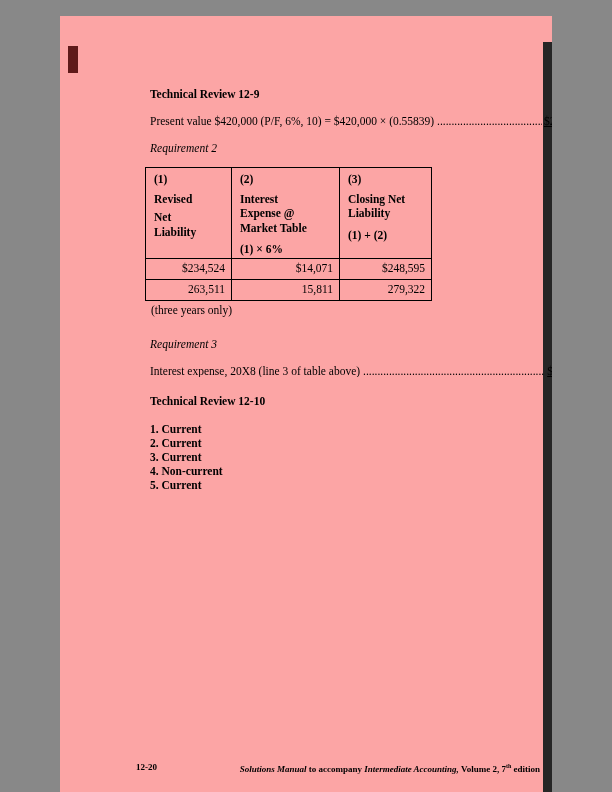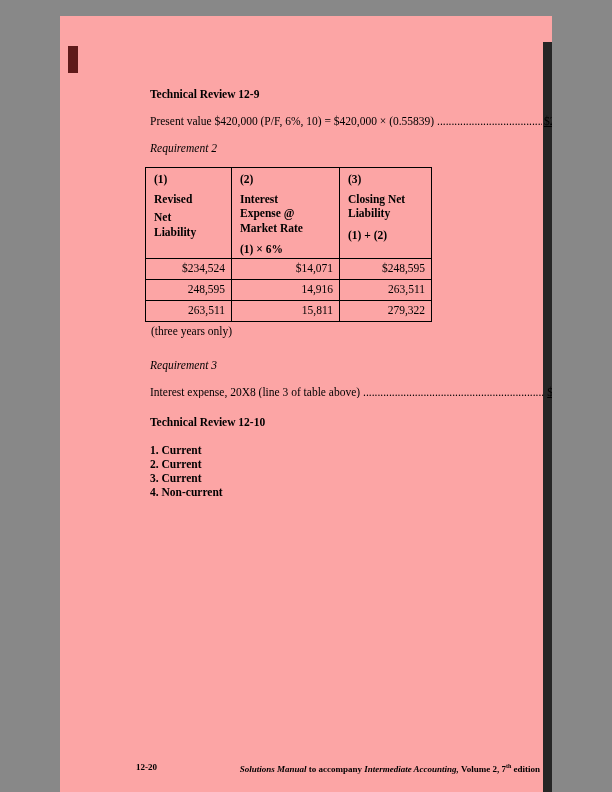--- a/index.html
+++ b/index.html
@@ -81,39 +81,34 @@
         <td class="th c1">
           <div class="num">(1)</div>
           <div class="tl gapA">Revised</div>
           <div class="tl">Net</div>
           <div class="tl">Liability</div>
         </td>
         <td class="th c2">
           <div class="num">(2)</div>
           <div class="tl">Interest</div>
           <div class="tl">Expense @</div>
-          <div class="tl">Market Rate</div>
+          <div class="tl">Market Table</div>
           <div class="sub">(1) × 6%</div>
         </td>
         <td class="th c3">
           <div class="num">(3)</div>
           <div class="tl">Closing Net</div>
           <div class="tl">Liability</div>
           <div class="sub">(1) + (2)</div>
         </td>
       </tr>
       <tr>
         <td class="data d1 c1">$234,524</td>
         <td class="data d2 c2">$14,071</td>
         <td class="data d3 c3">$248,595</td>
-      </tr>
-      <tr>
-        <td class="data d1 c1">248,595</td>
-        <td class="data d2 c2">14,916</td>
-        <td class="data d3 c3">263,511</td>
       </tr>
       <tr>
         <td class="data d1 c1">263,511</td>
         <td class="data d2 c2">15,811</td>
         <td class="data d3 c3">279,322</td>
       </tr>
     </tbody>
       </table>
 
     <div class="table-note">(three years only)</div>
@@ -127,20 +122,21 @@
     </div>
 
 
     <div class="bold-title title-2">Technical Review 12-10</div>
 
     <div class="current-list">
       <div>1. Current</div>
       <div>2. Current</div>
       <div>3. Current</div>
       <div>4. Non-current</div>
+      <div>5. Current</div>
     </div>
 
   </div>
 
   <div class="footer-left">12-20</div>
 
   <div class="footer-right">
     <span class="it">Solutions Manual</span><span> to accompany </span><span class="it">Intermediate Accounting,</span><span> Volume 2, 7</span><sup>th</sup><span> edition</span>
   </div>
 

